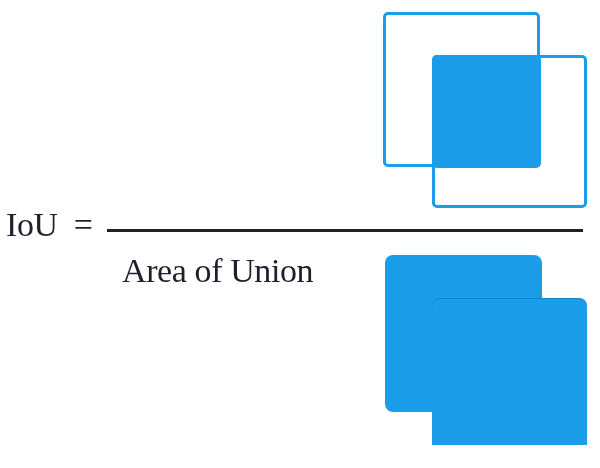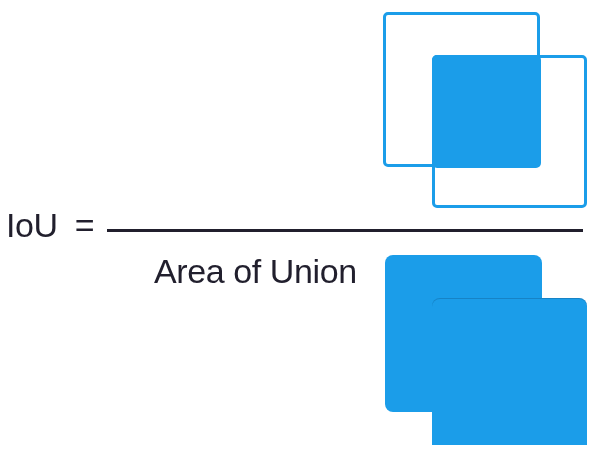--- a/index.html
+++ b/index.html
@@ -14,32 +14,33 @@
     padding: 0;
     background: var(--background);
     font-family: "Liberation Sans", sans-serif;
   }
   .canvas {
     position: relative;
     width: 600px;
     height: 445px;
     background: var(--background);
     overflow: hidden;
+    font-family: Liberation Serif, serif;
   }
   .txt {
     position: absolute;
     font-size: 34px;
     line-height: 1;
     color: var(--ink);
     letter-spacing: -0.4px;
     white-space: nowrap;
   }
   .formula-lhs   { left: 6px;   top: 208px; word-spacing: 8px; }
   .numerator     { left: 122px; top: 179px; }
-  .denominator   { left: 122px; top: 254px; margin-left: 32px; }
+  .denominator   { left: 122px; top: 254px; }
   .fraction-bar {
     position: absolute;
     left: 107px;
     top: 229px;
     width: 476px;
     height: 3px;
     background: var(--ink);
   }
   
   .outline-box {

